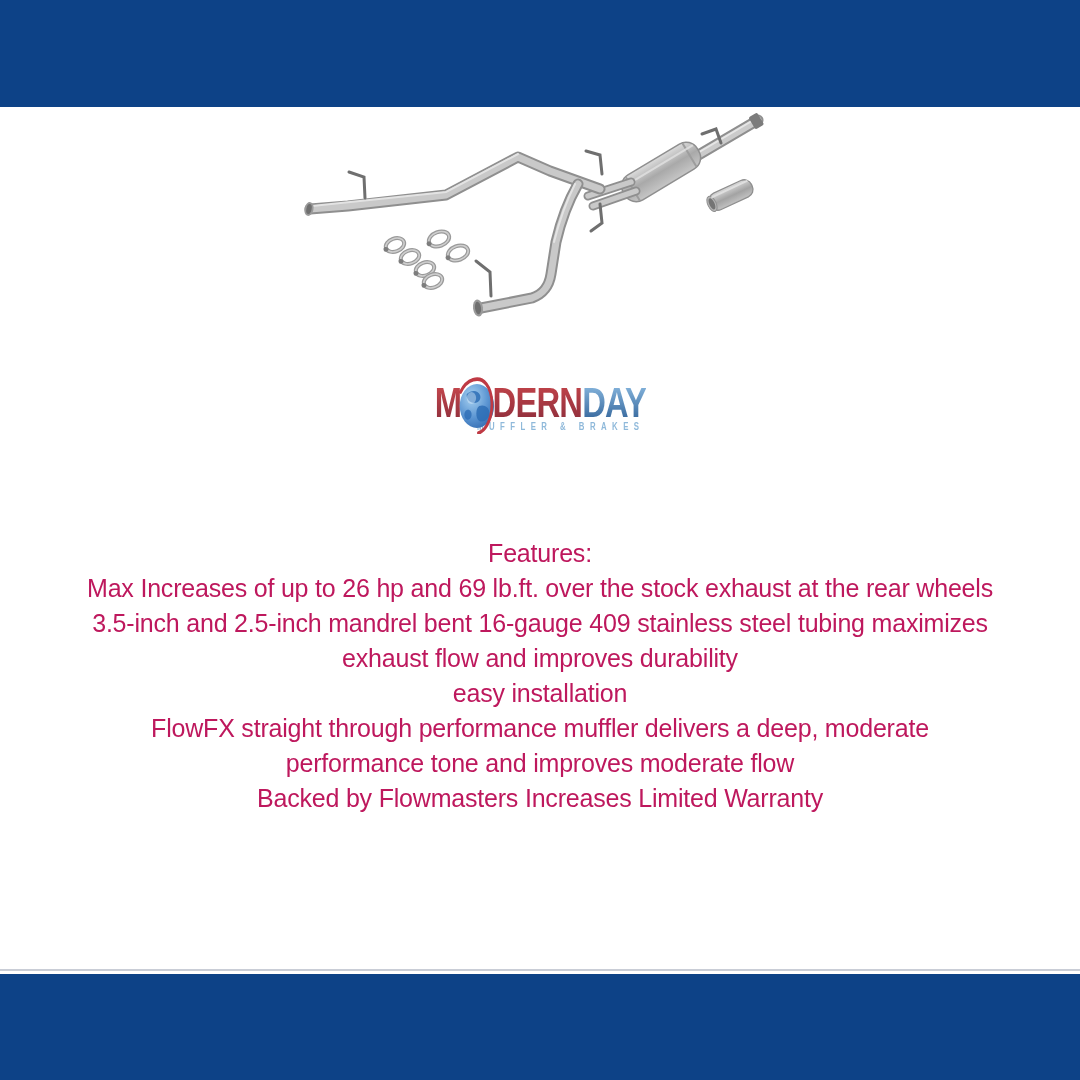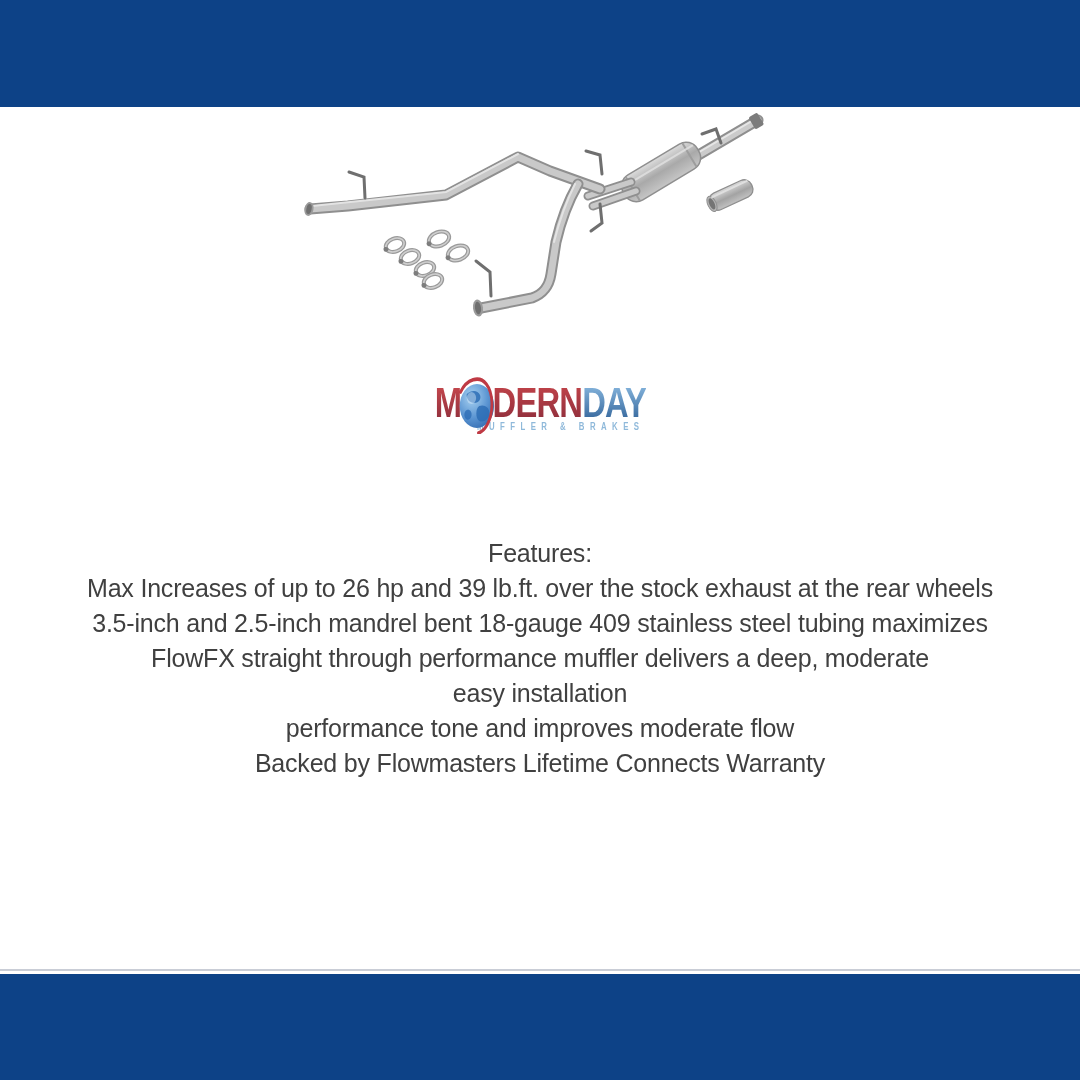--- a/index.html
+++ b/index.html
@@ -160,29 +160,30 @@
             <path d="M6,16 C14,3 30,-1 39,8 C48,17 49,36 40,49 C37,53 33,56 29,57" stroke="#bf3a44" stroke-width="3.6" fill="none" stroke-linecap="round"></path>
           </svg>
         </span>
         <span class="logo-word logo-dern">DERN</span>
         <span class="logo-word logo-day">DAY</span>
       </div>
       <div class="logo-tagline" style="color: rgb(143, 185, 218);">MUFFLER  &amp;  BRAKES</div>
     </div>
   </div>
 
-  <div class="features" style="color: #404040;">
+  <div class="features" style="color: #be185d;">
     <div class="features-heading">Features:</div>
     <div>
 
-    <div class="feature-line">Max Increases of up to 26 hp and 39 lb.ft. over the stock exhaust at the rear wheels</div>
-        <div class="feature-line">3.5-inch and 2.5-inch mandrel bent 18-gauge 409 stainless steel tubing maximizes</div>
+    <div class="feature-line">Max Increases of up to 26 hp and 69 lb.ft. over the stock exhaust at the rear wheels</div>
+        <div class="feature-line">3.5-inch and 2.5-inch mandrel bent 16-gauge 409 stainless steel tubing maximizes</div>
+        <div class="feature-line">exhaust flow and improves durability</div>
+        <div class="feature-line">easy installation</div>
         <div class="feature-line">FlowFX straight through performance muffler delivers a deep, moderate</div>
-        <div class="feature-line">easy installation</div>
         <div class="feature-line">performance tone and improves moderate flow</div>
-        <div class="feature-line">Backed by Flowmasters Lifetime Connects Warranty</div>
+        <div class="feature-line">Backed by Flowmasters Increases Limited Warranty</div>
       </div>
   </div>
 
   <div class="divider" style="background: rgb(201, 205, 214);"></div>
   <div class="band band-bottom" style="background: rgb(13, 66, 135);"></div>
 
 </div>
 
 </body></html>

